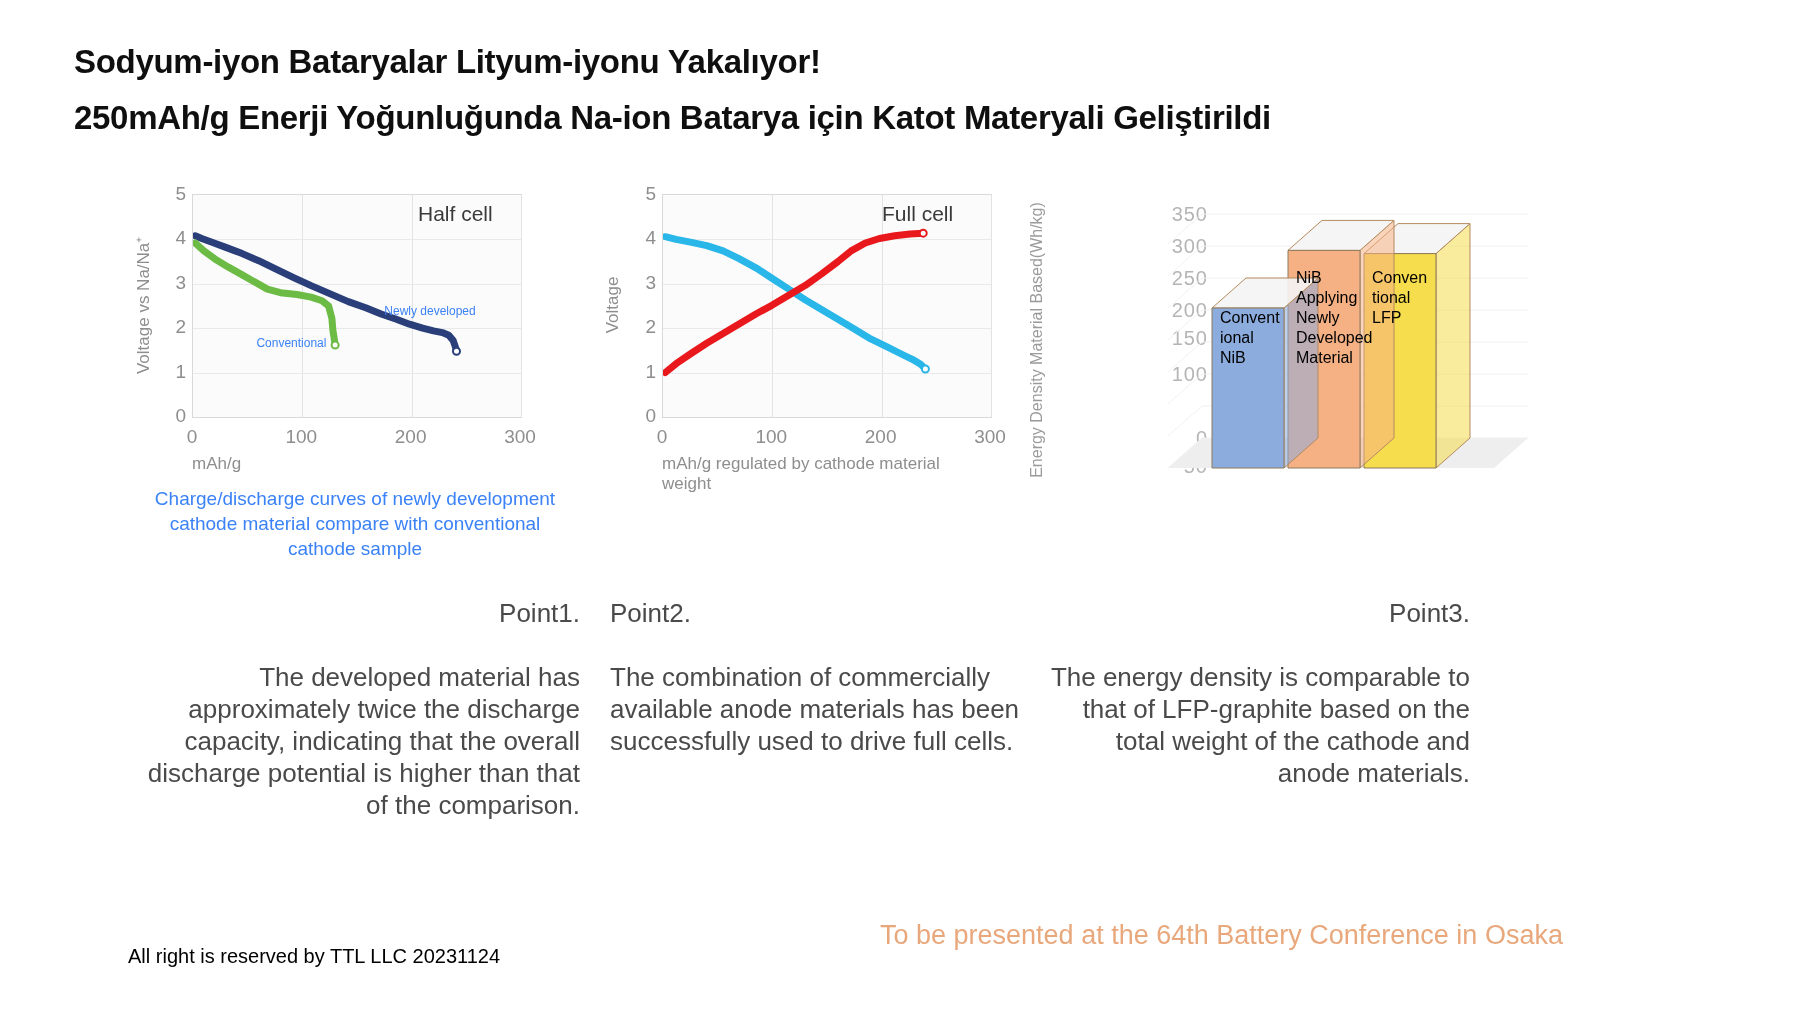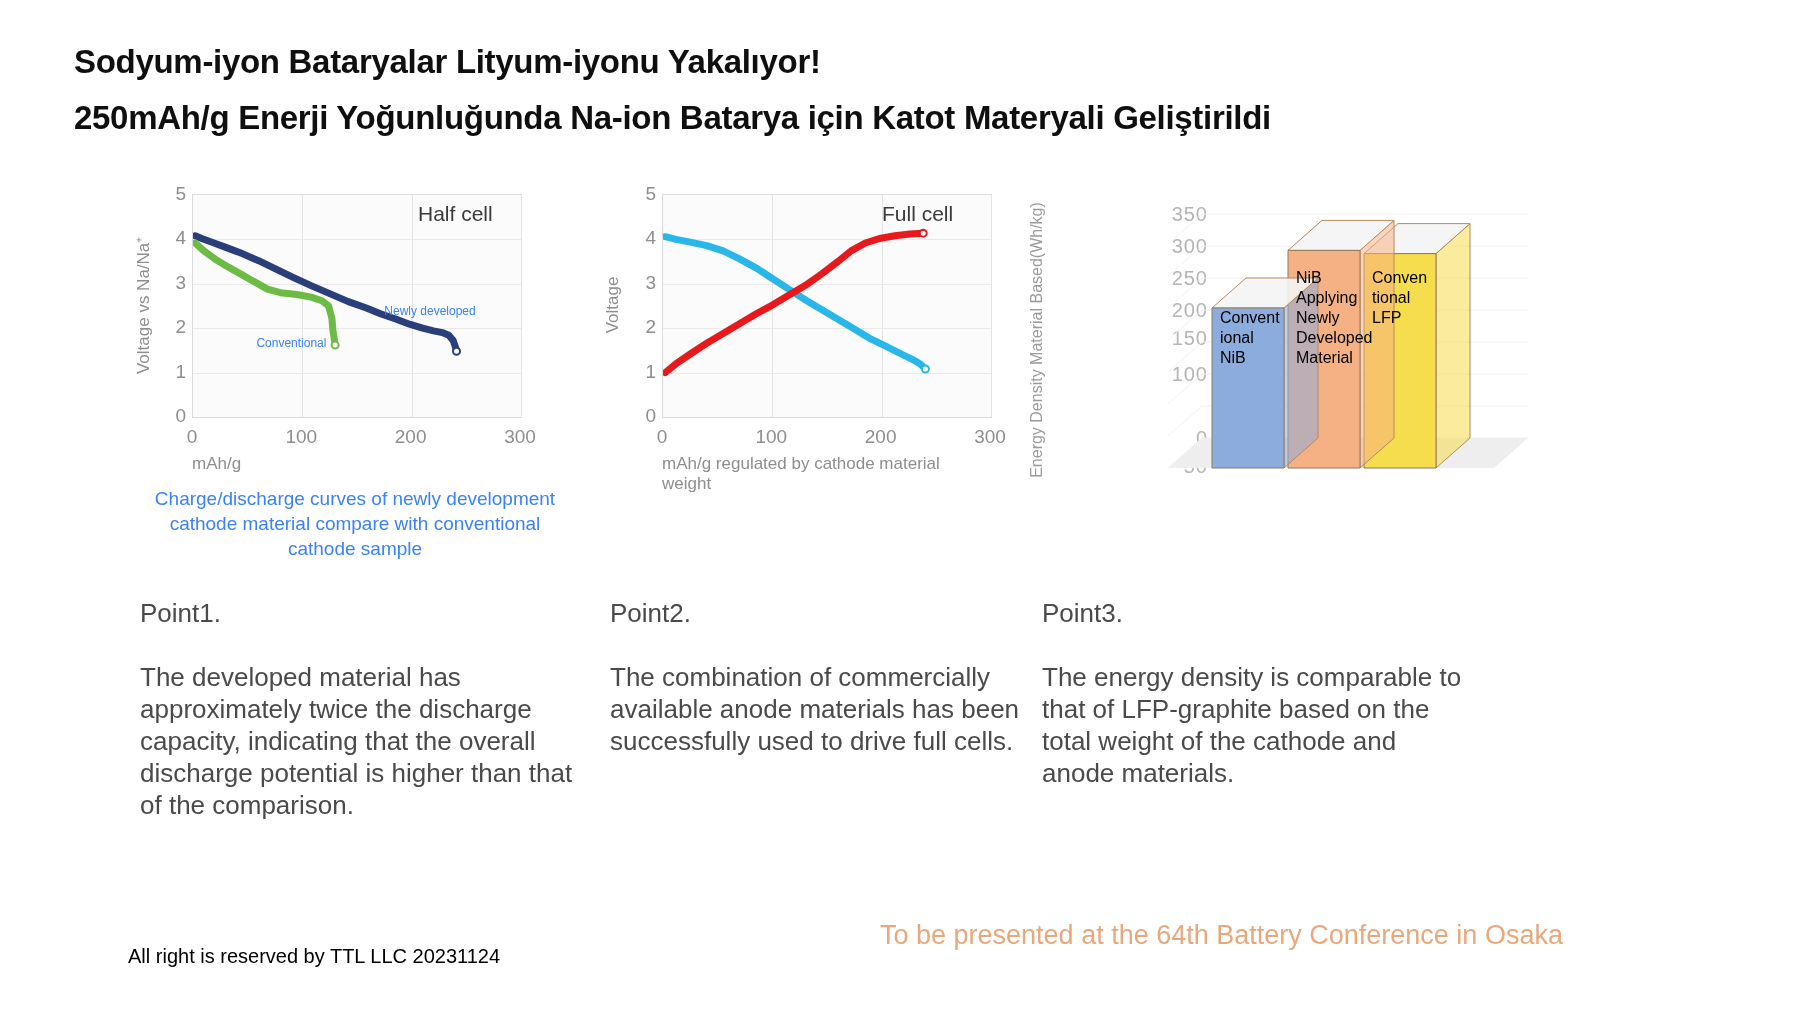--- a/index.html
+++ b/index.html
@@ -154,23 +154,23 @@
 
   
   .point-block {
     position: absolute;
     top: 375px;
     font-size: 26px;
     line-height: 32px;
     color: #4a4a4a;
     white-space: pre-line;
   }
-  #point-1 { left: 10px; width: 440px; }
+  #point-1 { left: 10px; width: 440px; text-align: right; }
   #point-2 { left: 10px; width: 420px; }
-  #point-3 { left: 2px; width: 420px; }
+  #point-3 { left: 10px; width: 420px; text-align: right; }
 
   
   #chart3 {
     position: relative;
     width: 520px;
     height: 320px;
   }
   #chart3-ylabel {
     position: absolute;
     left: -16px;

